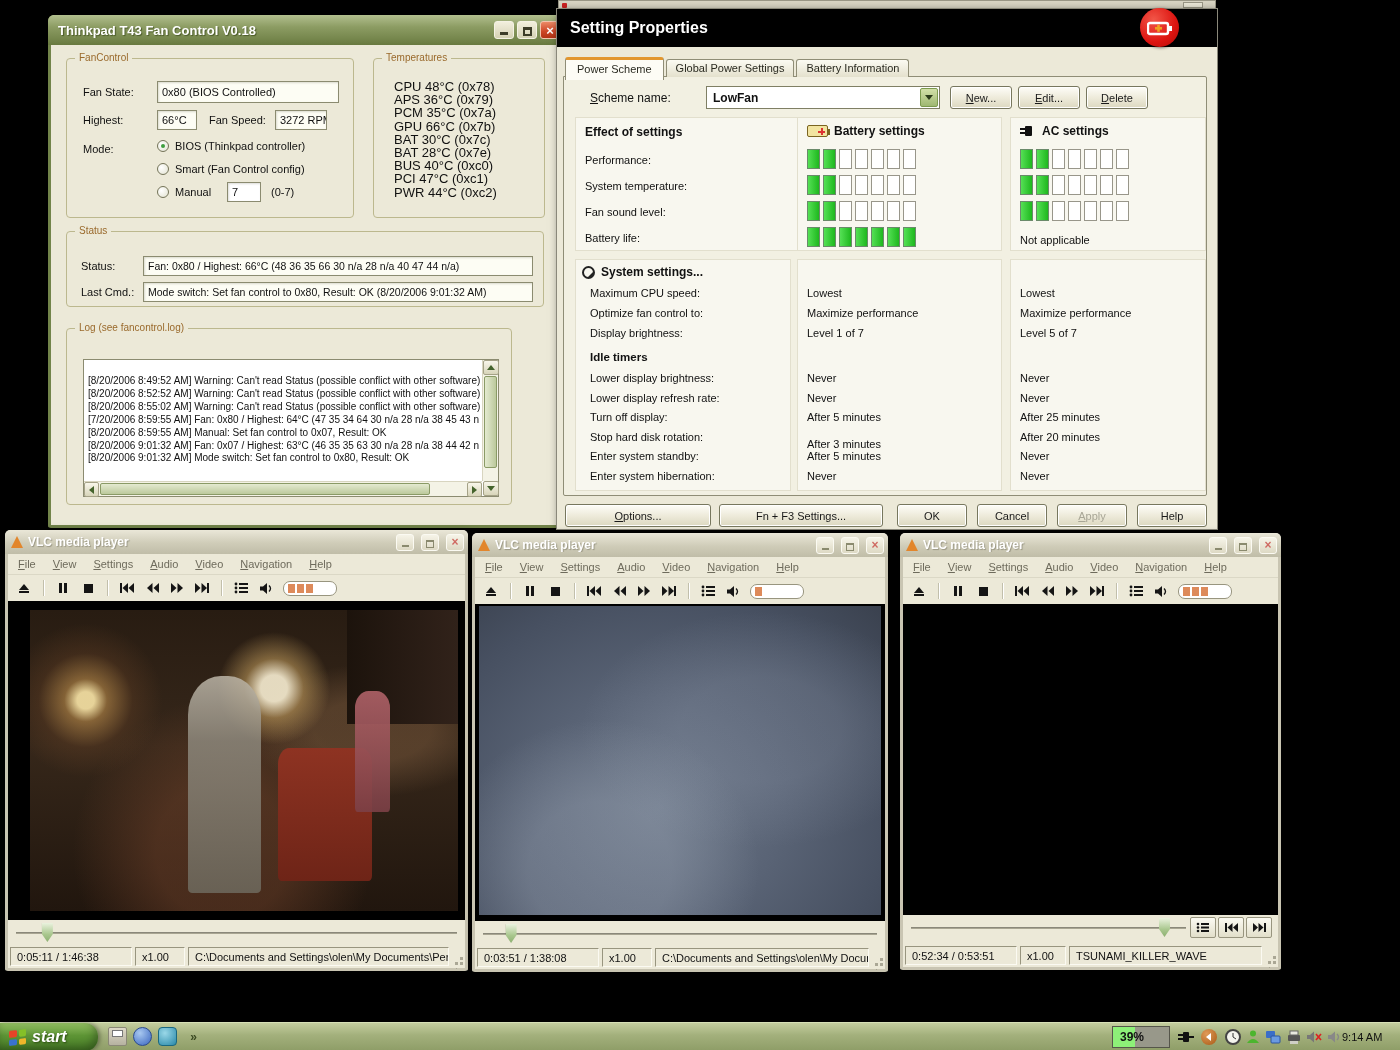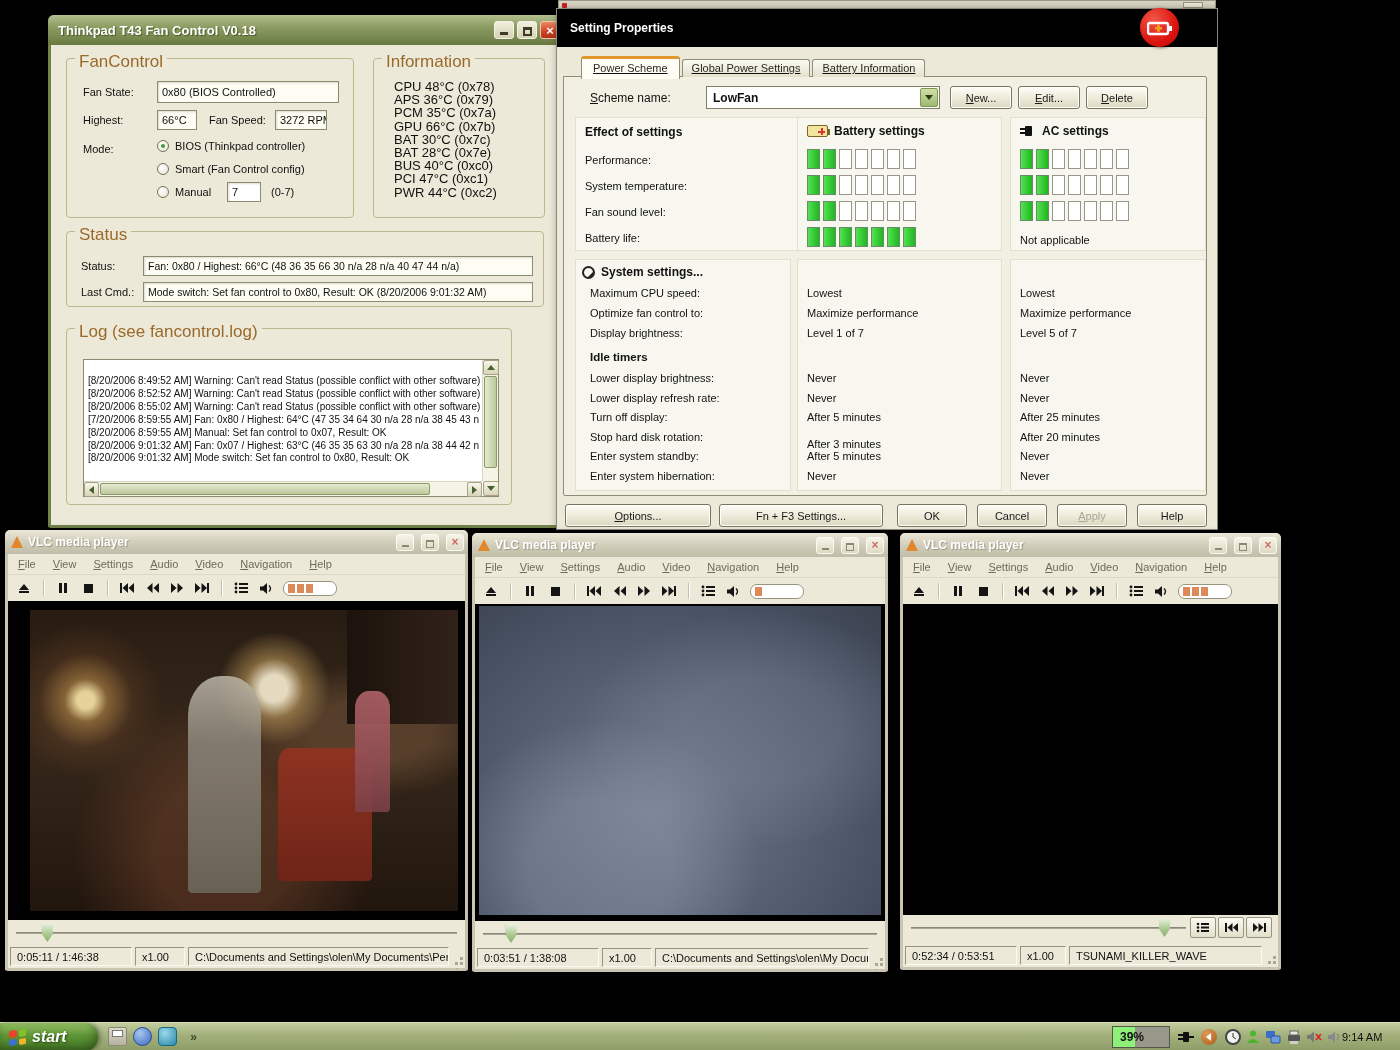--- a/index.html
+++ b/index.html
@@ -28,21 +28,21 @@
                 white-space:nowrap;overflow:hidden;}
   .cap-btn{width:20px;height:18px;margin-left:3px;border-radius:3px;border:1px solid #f4f2e4;
            background:linear-gradient(#f2efdd,#d5d1b4);display:flex;align-items:flex-end;justify-content:center;
            position:relative;}
   .cap-btn.close{background:linear-gradient(#ec8a66,#cd4526 60%,#b23316);border-color:#f2c4ae;
                  align-items:center;color:#fff;font-weight:bold;font-size:13px;line-height:1;}
   .g-min{width:8px;height:3px;background:#3c3c28;margin:0 0 3px 0;}
   .g-max{width:9px;height:9px;border:2px solid #3c3c28;border-top-width:3px;margin-bottom:2px;}
   .fan-body{position:absolute;left:0;top:30px;right:0;bottom:0;}
   .grp{position:absolute;border:1px solid #bcb88e;border-radius:4px;}
-  .glabel{position:absolute;top:-7px;left:8px;background:#ece9d8;padding:0 4px;color:#9a6a2c;font-size:17px;}
+  .glabel{position:absolute;top:-7px;left:8px;background:#ece9d8;padding:0 4px;color:#9a6a2c;font-size:10px;}
   .flabel{position:absolute;font-size:11px;white-space:nowrap;}
   .radio-row{position:absolute;display:flex;align-items:center;gap:6px;}
   .radio{width:12px;height:12px;border-radius:50%;border:1px solid #747458;
          background:radial-gradient(circle at 35% 35%,#fff,#e2e2d0);position:relative;flex:none;}
   .radio.sel::after{content:'';position:absolute;inset:3px;border-radius:50%;background:#3f9e3f;}
   .temp-line{font-size:13px;line-height:13.2px;white-space:nowrap;}
   .logbox{position:absolute;left:16px;right:12px;top:30px;bottom:7px;background:#fff;border:1px solid #8b8b70;}
   .logtext{position:absolute;left:4px;top:15px;right:18px;bottom:17px;overflow:hidden;}
   .log-line{font-size:10px;line-height:12.9px;white-space:nowrap;font-family:"Liberation Sans",sans-serif;}
   .vscroll{position:absolute;top:0;bottom:15px;right:0;width:16px;background:#f4f3e6;border-left:1px solid #d8d5c0;}
@@ -58,26 +58,26 @@
   .tri.rt{border-top:4px solid transparent;border-bottom:4px solid transparent;border-left:5px solid #44632c;}
 
   
   .sliver{position:absolute;left:558px;top:0;width:658px;height:9px;background:#d9d5c4;
           border:1px solid #9a9786;z-index:4;}
   .sliver .dot{position:absolute;left:3px;top:2px;width:5px;height:5px;background:#c22;border-radius:1px;}
   .sliver .btn{position:absolute;right:12px;top:1px;width:20px;height:6px;background:#ece9d8;border:1px solid #9a9786;}
   .pm-win{left:556px;top:8px;width:662px;height:522px;background:#ece9d8;border:1px solid #8a887a;
           box-shadow:3px 3px 9px rgba(0,0,0,.55);z-index:10;}
   .pm-title{position:absolute;left:0;top:0;right:0;height:38px;background:#000;display:flex;align-items:center;
-            padding-left:13px;color:#fff;font-weight:bold;font-size:12px;}
+            padding-left:13px;color:#fff;font-weight:bold;font-size:16px;}
   .pm-badge{position:absolute;left:583px;top:-1px;width:39px;height:39px;border-radius:50%;
             background:radial-gradient(circle at 35% 30%,#f25648,#dd1410 60%,#b00c08);z-index:6;
             display:flex;align-items:center;justify-content:center;box-shadow:1px 1px 3px rgba(0,0,0,.5);}
   .pm-body{position:absolute;left:0;top:38px;right:0;bottom:0;background:#ece9d8;}
-  .pm-tabs{position:absolute;left:24px;top:11px;display:flex;align-items:flex-end;height:19px;z-index:3;text-decoration:underline;}
+  .pm-tabs{position:absolute;left:8px;top:11px;display:flex;align-items:center;height:19px;z-index:3;}
   .tab{padding:2px 9px 3px;border:1px solid #8f8d76;border-bottom:none;border-radius:3px 3px 0 0;
        background:linear-gradient(#fbfaf2,#e4e1cd);margin-right:2px;font-size:11px;color:#2a2a20;}
   .tab.active{background:#fdfcf5;border-top:3px solid #e2962e;padding:3px 11px 5px;margin-bottom:-2px;font-size:11px;}
   .pm-page{position:absolute;left:6px;right:10px;top:29px;bottom:33px;background:#f2f0e2;
            border:1px solid #8f8d76;border-radius:0 2px 2px 2px;}
   .pm-scheme-label{position:absolute;left:26px;top:14px;font-weight:normal;font-size:12px;}
   .pm-combo{position:absolute;left:142px;top:9px;width:234px;height:23px;background:#fff;
             border:1px solid #7f7f64;display:flex;align-items:center;padding-left:6px;
             font-weight:bold;font-size:12px;}
   .pm-combo-btn{position:absolute;right:1px;top:1px;bottom:1px;width:18px;
@@ -241,21 +241,21 @@
         </div>
         <div class="radio-row" style="left:90px;top:127px">
           <i class="radio"></i>
           <span>Manual</span>
         </div>
         <span class="tbox" style="left:160px;top:123px;width:34px;height:20px;background:#fff">7</span>
         <span class="flabel" style="left:204px;top:127px">(0-7)</span>
       </div>
 
       <div class="grp" style="left:322px;top:13px;width:172px;height:160px">
-        <span class="glabel">Information</span>
+        <span class="glabel">Temperatures</span>
         <div style="position:absolute;left:20px;top:21px">
             <div class="temp-line">CPU 48°C (0x78)</div>
             <div class="temp-line">APS 36°C (0x79)</div>
             <div class="temp-line">PCM 35°C (0x7a)</div>
             <div class="temp-line">GPU 66°C (0x7b)</div>
             <div class="temp-line">BAT 30°C (0x7c)</div>
             <div class="temp-line">BAT 28°C (0x7e)</div>
             <div class="temp-line">BUS 40°C (0xc0)</div>
             <div class="temp-line">PCI 47°C (0xc1)</div>
             <div class="temp-line">PWR 44°C (0xc2)</div>

